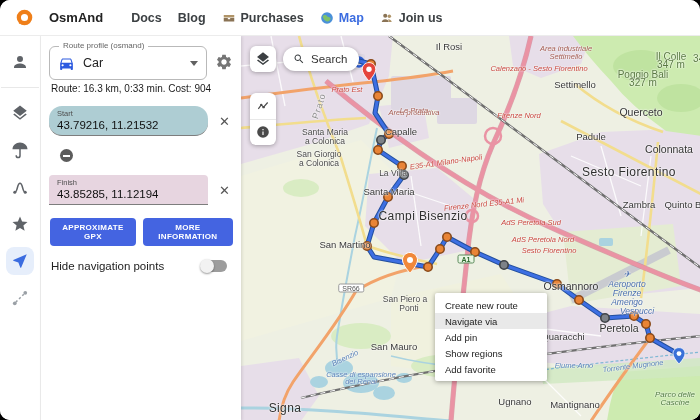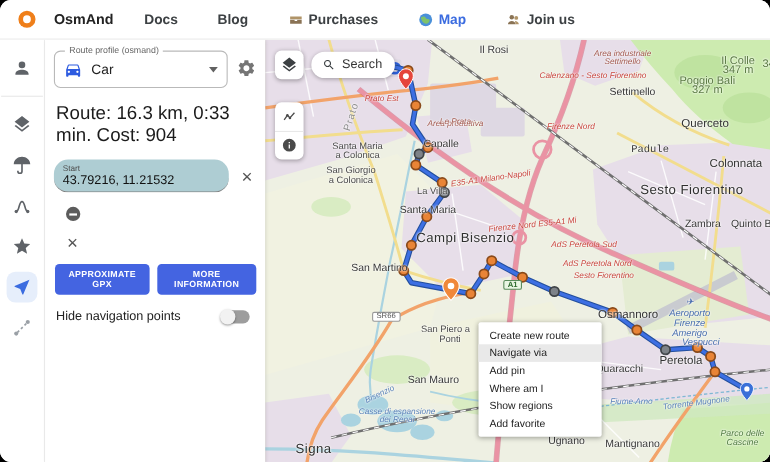--- a/index.html
+++ b/index.html
@@ -2,21 +2,21 @@
 <html><head>
 <meta charset="utf-8">
 <style>
   html,body{margin:0;padding:0;background:#000;font-family:"Liberation Sans",sans-serif;}
   .window{position:relative;width:700px;height:420px;border-radius:10px;overflow:hidden;background:#fff;}
   
   .navbar{height:35px;display:flex;align-items:center;padding-left:16px;gap:10px;background:#fff;
           border-bottom:1px solid #ececec;position:relative;z-index:30;}
   .logo{width:17px;height:17px;margin-right:6px;}
   .brand{font-size:13px;font-weight:bold;color:#222;margin-right:18px;}
-  #nav-links{display:flex;align-items:center;gap:36px;}
+  #nav-links{display:flex;align-items:center;gap:16px;}
   .nav-link{display:flex;align-items:center;gap:5px;font-size:12.5px;font-weight:600;color:#3c4043;cursor:pointer;}
   .nav-link.active{color:#3b6ce0;}
   .nav-ic{display:inline-flex;width:14px;height:14px;}
   
   .app-row{display:flex;height:385px;}
   
   .iconbar{width:40px;background:#fff;border-right:1px solid #eee;display:flex;flex-direction:column;
            align-items:center;padding-top:12px;gap:9px;z-index:20;}
   .sb-item{width:28px;height:28px;display:flex;align-items:center;justify-content:center;border-radius:8px;cursor:pointer;}
   .sb-item svg{width:18px;height:18px;fill:#5f6368;}
@@ -28,21 +28,21 @@
   .panel{width:200px;background:#fff;z-index:20;box-shadow:1px 0 3px rgba(0,0,0,.12);}
   .profile-row{display:flex;align-items:center;margin:10px 6px 0 8px;}
   .fieldset{position:relative;flex:1;border:1px solid #b9b9b9;border-radius:6px;height:32px;
             display:flex;align-items:center;padding:0 8px;gap:8px;cursor:pointer;}
   .fieldset-legend{position:absolute;top:-6px;left:9px;background:#fff;padding:0 4px;font-size:8px;color:#666;}
   .car-ic{width:17px;height:17px;fill:#2d5be0;}
   .profile-value{font-size:12.5px;color:#222;flex:1;}
   .caret{width:0;height:0;border-left:4px solid transparent;border-right:4px solid transparent;border-top:5px solid #616161;}
   .gear-btn{margin-left:8px;width:20px;height:20px;cursor:pointer;}
   .gear-btn svg{width:18px;height:18px;fill:#757575;}
-  .route-summary{margin:13px 8px 0 10px;font-size:17px;color:#1b1b1b;}
+  .route-summary{margin:3px 8px 0 10px;font-size:10px;color:#1b1b1b;}
   #points{margin:12px 0 0 8px;}
   .point-row{display:flex;align-items:center;margin-bottom:13px;}
   .point-field{width:148px;border-radius:4px 4px 0 0;border-bottom:1px solid #7d7d7d;padding:3px 8px 3px 8px;cursor:text;}
   .pf-label{font-size:7.5px;color:#4f4f4f;line-height:9px;}
   .pf-value{font-size:11.5px;color:#111;line-height:14px;}
   .pt-action{width:34px;display:flex;justify-content:center;align-items:center;cursor:pointer;}
   .x-ic{font-size:13px;color:#555;line-height:13px;}
   .minus-ic{width:13px;height:13px;border-radius:50%;background:#5c5c5c;position:relative;}
   .minus-ic:after{content:"";position:absolute;left:3px;right:3px;top:5.5px;height:2px;background:#fff;}
   #panel-buttons{display:flex;gap:7px;margin:2px 8px 0 9px;}
@@ -227,20 +227,24 @@
             <div class="pt-action">
               <span class="x-ic">✕</span>
             </div>
           </div>
           <div class="point-row">
             <div class="pt-action">
               <div class="minus-ic"></div>
             </div>
           </div>
           <div class="point-row">
+            <div class="point-field" style="background: rgb(231, 213, 224);">
+              <div class="pf-label">Finish</div>
+              <div class="pf-value">43.85285, 11.12194</div>
+            </div>
             <div class="pt-action">
               <span class="x-ic">✕</span>
             </div>
           </div>
         </div>
       <div id="panel-buttons">
           <button class="blue-btn">APPROXIMATE GPX</button>
           <button class="blue-btn">MORE INFORMATION</button>
         </div>
       <div class="toggle-row">
@@ -393,21 +397,21 @@
           <div class="ml ml-brown" style="left: 325px; top: 12px;">Area industriale</div>
           <div class="ml ml-brown" style="left: 325px; top: 20px;">Settimello</div>
           <div class="ml ml-red" style="left: 298px; top: 32px;">Calenzano - Sesto Fiorentino</div>
           <div class="ml ml-place" style="left: 334px; top: 48px;">Settimello</div>
           <div class="ml ml-green" style="left: 386px; top: 38px;">Poggio Bali</div>
           <div class="ml ml-green" style="left: 386px; top: 46px;">327 m</div>
           <div class="ml ml-green" style="left: 414px; top: 20px;">Il Colle</div>
           <div class="ml ml-green" style="left: 414px; top: 28px;">347 m</div>
           <div class="ml ml-green" style="left: 450px; top: 22px;">349 m</div>
           <div class="ml ml-place11" style="left: 400px; top: 76px;">Querceto</div>
-          <div class="ml ml-place" style="left: 350px; top: 100px; font-family: Liberation Mono, monospace;">Padule</div>
+          <div class="ml ml-place" style="left: 350px; top: 100px;">Padule</div>
           <div class="ml ml-place11" style="left: 428px; top: 113px;">Colonnata</div>
           <div class="ml ml-town" style="left: 388px; top: 136px;">Sesto Fiorentino</div>
           <div class="ml ml-place" style="left: 398px; top: 168px;">Zambra</div>
           <div class="ml ml-place" style="left: 452px; top: 168px;">Quinto Basso</div>
           <div class="ml ml-place9" style="left: 84px; top: 96px;">Santa Maria</div>
           <div class="ml ml-place9" style="left: 84px; top: 105px;">a Colonica</div>
           <div class="ml ml-place9" style="left: 78px; top: 118px;">San Giorgio</div>
           <div class="ml ml-place9" style="left: 78px; top: 127px;">a Colonica</div>
           <div class="ml ml-place" style="left: 160px; top: 95px;">Capalle</div>
           <div class="ml ml-place9" style="left: 152px; top: 137px;">La Villa</div>
@@ -474,19 +478,18 @@
           <svg viewBox="0 0 24 24">
               <path d="M12 2a10 10 0 1 0 0 20 10 10 0 0 0 0-20zm1 15h-2v-6h2v6zm0-8h-2V7h2v2z"></path>
             </svg>
         </div>
       </div>
 
       <div id="context-menu">
           <div class="menu-item">Create new route</div>
           <div class="menu-item hl">Navigate via</div>
           <div class="menu-item">Add pin</div>
-          <div class="menu-item">Where am I</div>
           <div class="menu-item">Show regions</div>
           <div class="menu-item">Add favorite</div>
         </div>
     </div>
   </div>
 </div>
 
 </body></html>

